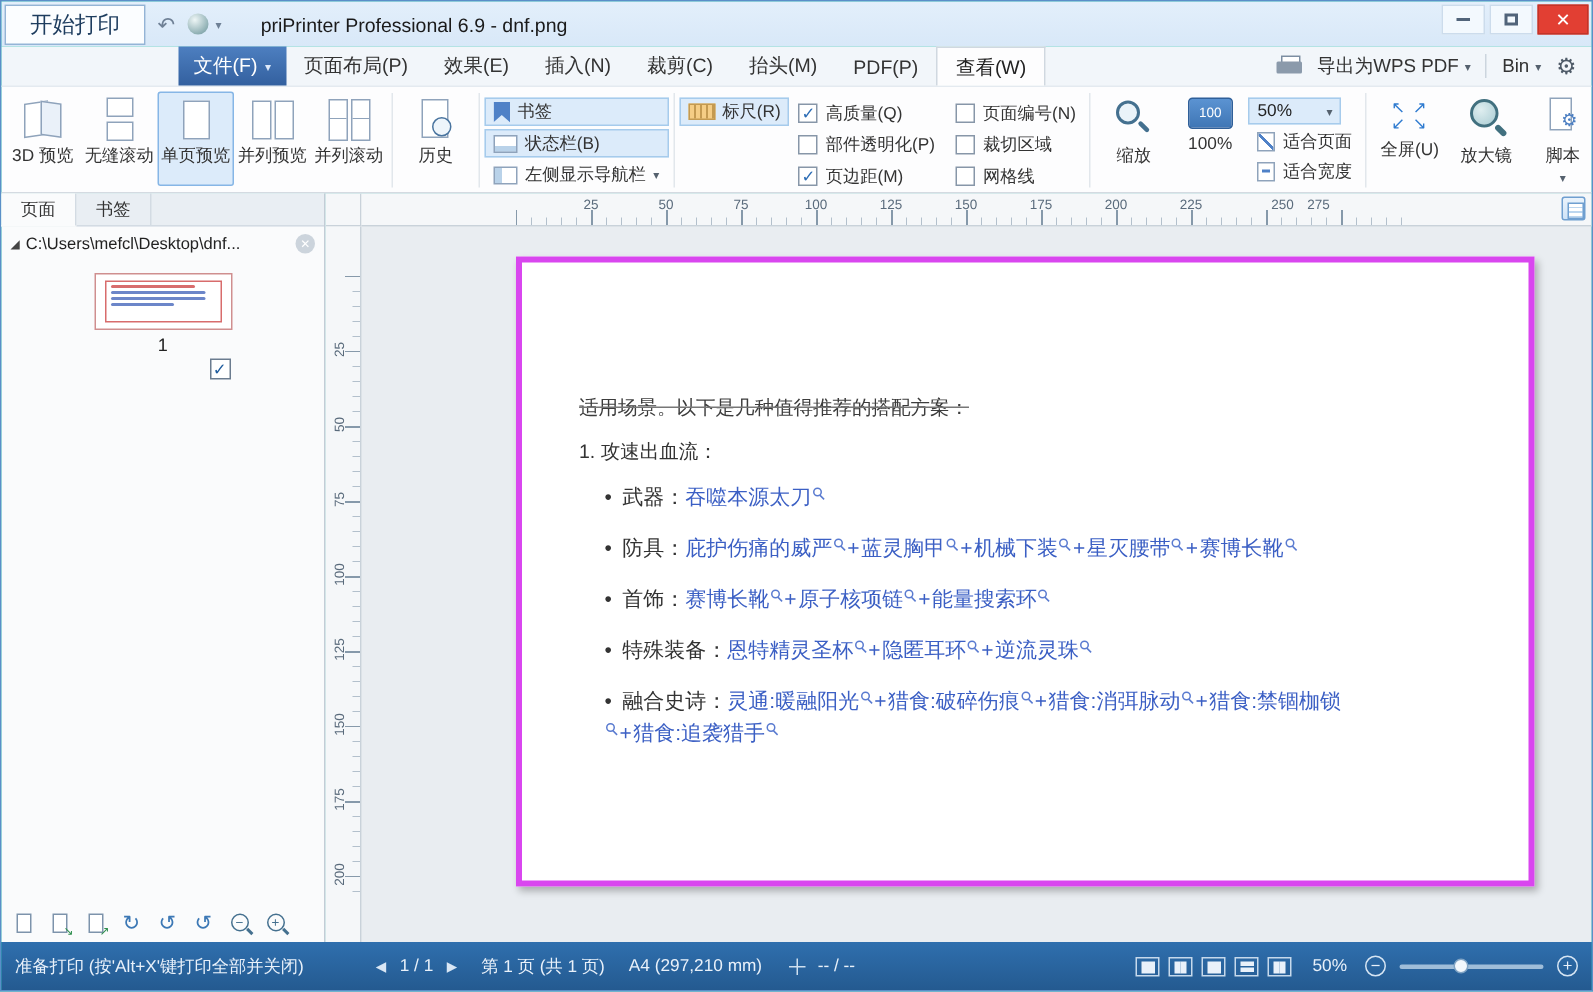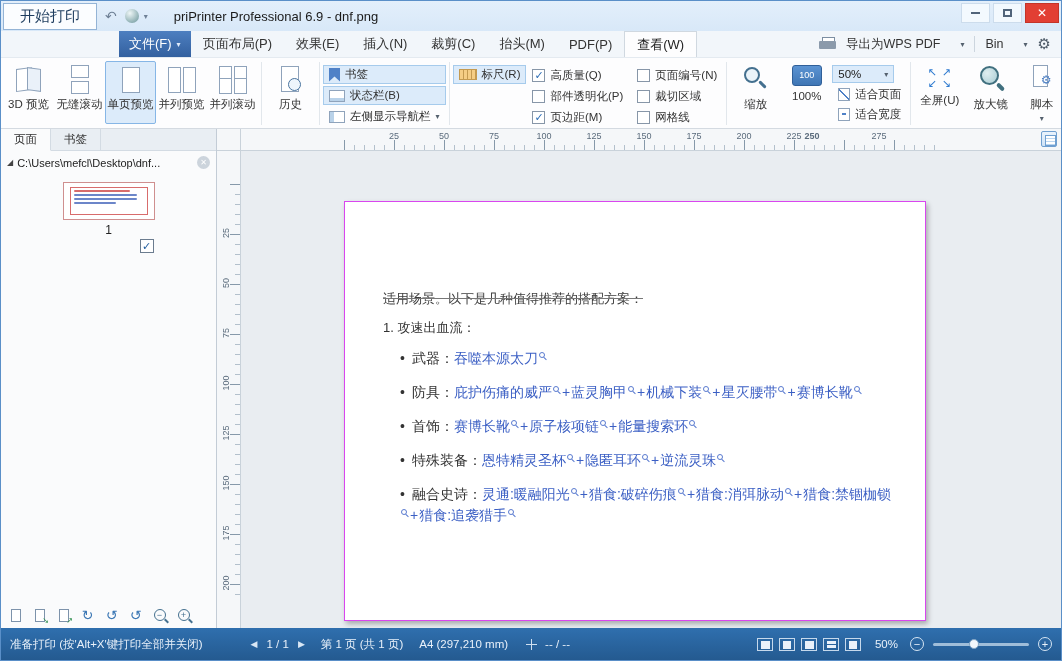--- a/index.html
+++ b/index.html
@@ -24,21 +24,21 @@
   .tabrow{height:27px;background:#f2f6fa;display:flex;align-items:stretch;flex:none;border-bottom:1px solid #e4eaf0;position:relative}
   .file-tab{margin-left:118px;background:linear-gradient(#4d7fc0,#33609f);color:#fff;display:flex;align-items:center;gap:5px;padding:0 10px;font-size:13px}
   .caret-w{font-size:8px;color:#dfeafa}
   .tabs{display:flex}
   .tab{padding:0 12px;display:flex;align-items:center;font-size:13px;color:#333}
   .tab.active{background:#fdfdfe;border:1px solid #d0d8e0;border-bottom:none;color:#222}
   .tabrow-right{margin-left:auto;display:flex;align-items:center;gap:10px;padding-right:10px;color:#333;font-size:12.5px}
   .printer-icon{width:17px;height:14px;position:relative;display:inline-block}
   .printer-icon::before{content:"";position:absolute;left:3px;top:0;width:11px;height:5px;background:#fff;border:1px solid #7c8ea2}
   .printer-icon::after{content:"";position:absolute;left:0;top:4px;width:17px;height:8px;background:#8b9aab;border-radius:1px}
-  .tr-item{display:inline-flex;align-items:center;gap:20px}
+  .tr-item{display:inline-flex;align-items:center;gap:4px}
   .caret-d{font-size:8px;color:#55616e}
   .vdiv{width:1px;height:16px;background:#ccd5de}
   .gear-g{font-size:15px;color:#4f5b68}
 
   
   .ribbon{height:71px;background:#fdfdfe;border-bottom:1px solid #d4dae1;display:flex;align-items:flex-start;padding:3px 2px 2px;flex:none}
   .rsep{width:1px;align-self:stretch;background:#e2e7ec;margin:1px 3px;flex:none}
   .big-btn{width:51px;height:63px;display:flex;flex-direction:column;align-items:center;padding-top:3px;gap:3px;font-size:11.5px;color:#333;border:1px solid transparent;border-radius:2px;text-align:center;flex:none;line-height:1.15}
   .big-btn.selected{background:#dcebfa;border-color:#86b6e6}
   .rgroup{display:flex;flex:none}
@@ -120,21 +120,21 @@
   .h-ticks.minor{position:absolute;left:103px;bottom:0;width:598px;height:5px;background:repeating-linear-gradient(90deg,#b3c0cc 0 1px,transparent 1px 10px)}
   .h-ticks.major{position:absolute;left:103px;bottom:0;width:598px;height:10px;background:repeating-linear-gradient(90deg,#8699aa 0 1px,transparent 1px 50px)}
   .h-num{position:absolute;bottom:9px;font-size:9px;color:#5a6b7c;width:16px;text-align:center}
   .ruler-corner{position:absolute;right:4px;top:2px;width:16px;height:16px;border:1px solid #6f9fd0;background:linear-gradient(#eaf3fc,#cfe3f7);border-radius:2px}
   .ruler-corner::before{content:"";position:absolute;left:3px;top:3px;width:9px;height:9px;border:1px solid #6f9fd0;background:repeating-linear-gradient(#fff 0 2px,#bcd6ef 2px 3px)}
   .v-ruler{position:absolute;left:0;top:22px;bottom:0;width:24px;background:#f5f7f9;border-right:1px solid #c9d2da}
   .v-ticks.minor{position:absolute;top:33px;right:0;height:420px;width:5px;background:repeating-linear-gradient(#b3c0cc 0 1px,transparent 1px 10px)}
   .v-ticks.major{position:absolute;top:33px;right:0;height:420px;width:10px;background:repeating-linear-gradient(#8699aa 0 1px,transparent 1px 50px)}
   .v-num{position:absolute;left:1px;width:16px;text-align:center;font-size:9px;color:#5a6b7c;transform:rotate(-90deg)}
 
-  .page{position:absolute;left:127px;top:72px;width:582px;height:420px;background:#fff;border:1px solid #d946ef;box-shadow:2px 3px 5px rgba(0,0,0,.28)}
+  .page{position:absolute;left:127px;top:42px;width:679px;height:420px;background:#fff;border:4px solid #d946ef;box-shadow:2px 3px 5px rgba(0,0,0,.28)}
   .intro{position:absolute;left:38px;top:88px;font-size:13px;color:#3c3c3c;text-decoration:line-through;text-decoration-color:#777}
   .heading{position:absolute;left:38px;top:117px;font-size:13px;color:#333}
   .bullets{position:absolute;left:55px;top:146px;width:492px}
   .bline{font-size:14px;line-height:21px;margin-bottom:13px;color:#333}
   .bdot{margin-right:7px}
   .blab{color:#333}
   .ilink{color:#3b5fc4}
   .plus{color:#3b5fc4;margin:0 1px}
   .mag{display:inline-block;width:6px;height:6px;border:1px solid #5a7bd0;border-radius:50%;position:relative;top:-5px;margin:0 2px 0 1px}
   .mag::after{content:"";position:absolute;right:-3px;bottom:-2px;width:4px;height:1px;background:#5a7bd0;transform:rotate(45deg)}
@@ -383,21 +383,21 @@
         <div style="position:absolute;inset:0">
             <span class="h-num" style="left: 145px;">25</span>
             <span class="h-num" style="left: 195px;">50</span>
             <span class="h-num" style="left: 245px;">75</span>
             <span class="h-num" style="left: 295px;">100</span>
             <span class="h-num" style="left: 345px;">125</span>
             <span class="h-num" style="left: 395px;">150</span>
             <span class="h-num" style="left: 445px;">175</span>
             <span class="h-num" style="left: 495px;">200</span>
             <span class="h-num" style="left: 545px;">225</span>
-            <span class="h-num" style="left: 563px; font-weight: bold;">250</span>
+            <span class="h-num" style="left: 606px;">250</span>
             <span class="h-num" style="left: 610px; margin-left: 20px;">275</span>
           </div>
         <span class="ruler-corner"></span>
       </div>
       <div class="v-ruler">
         <div class="v-ticks minor"></div>
         <div class="v-ticks major"></div>
         <div style="position:absolute;inset:0">
             <span class="v-num" style="top: 77px;">25</span>
             <span class="v-num" style="top: 127px;">50</span>

